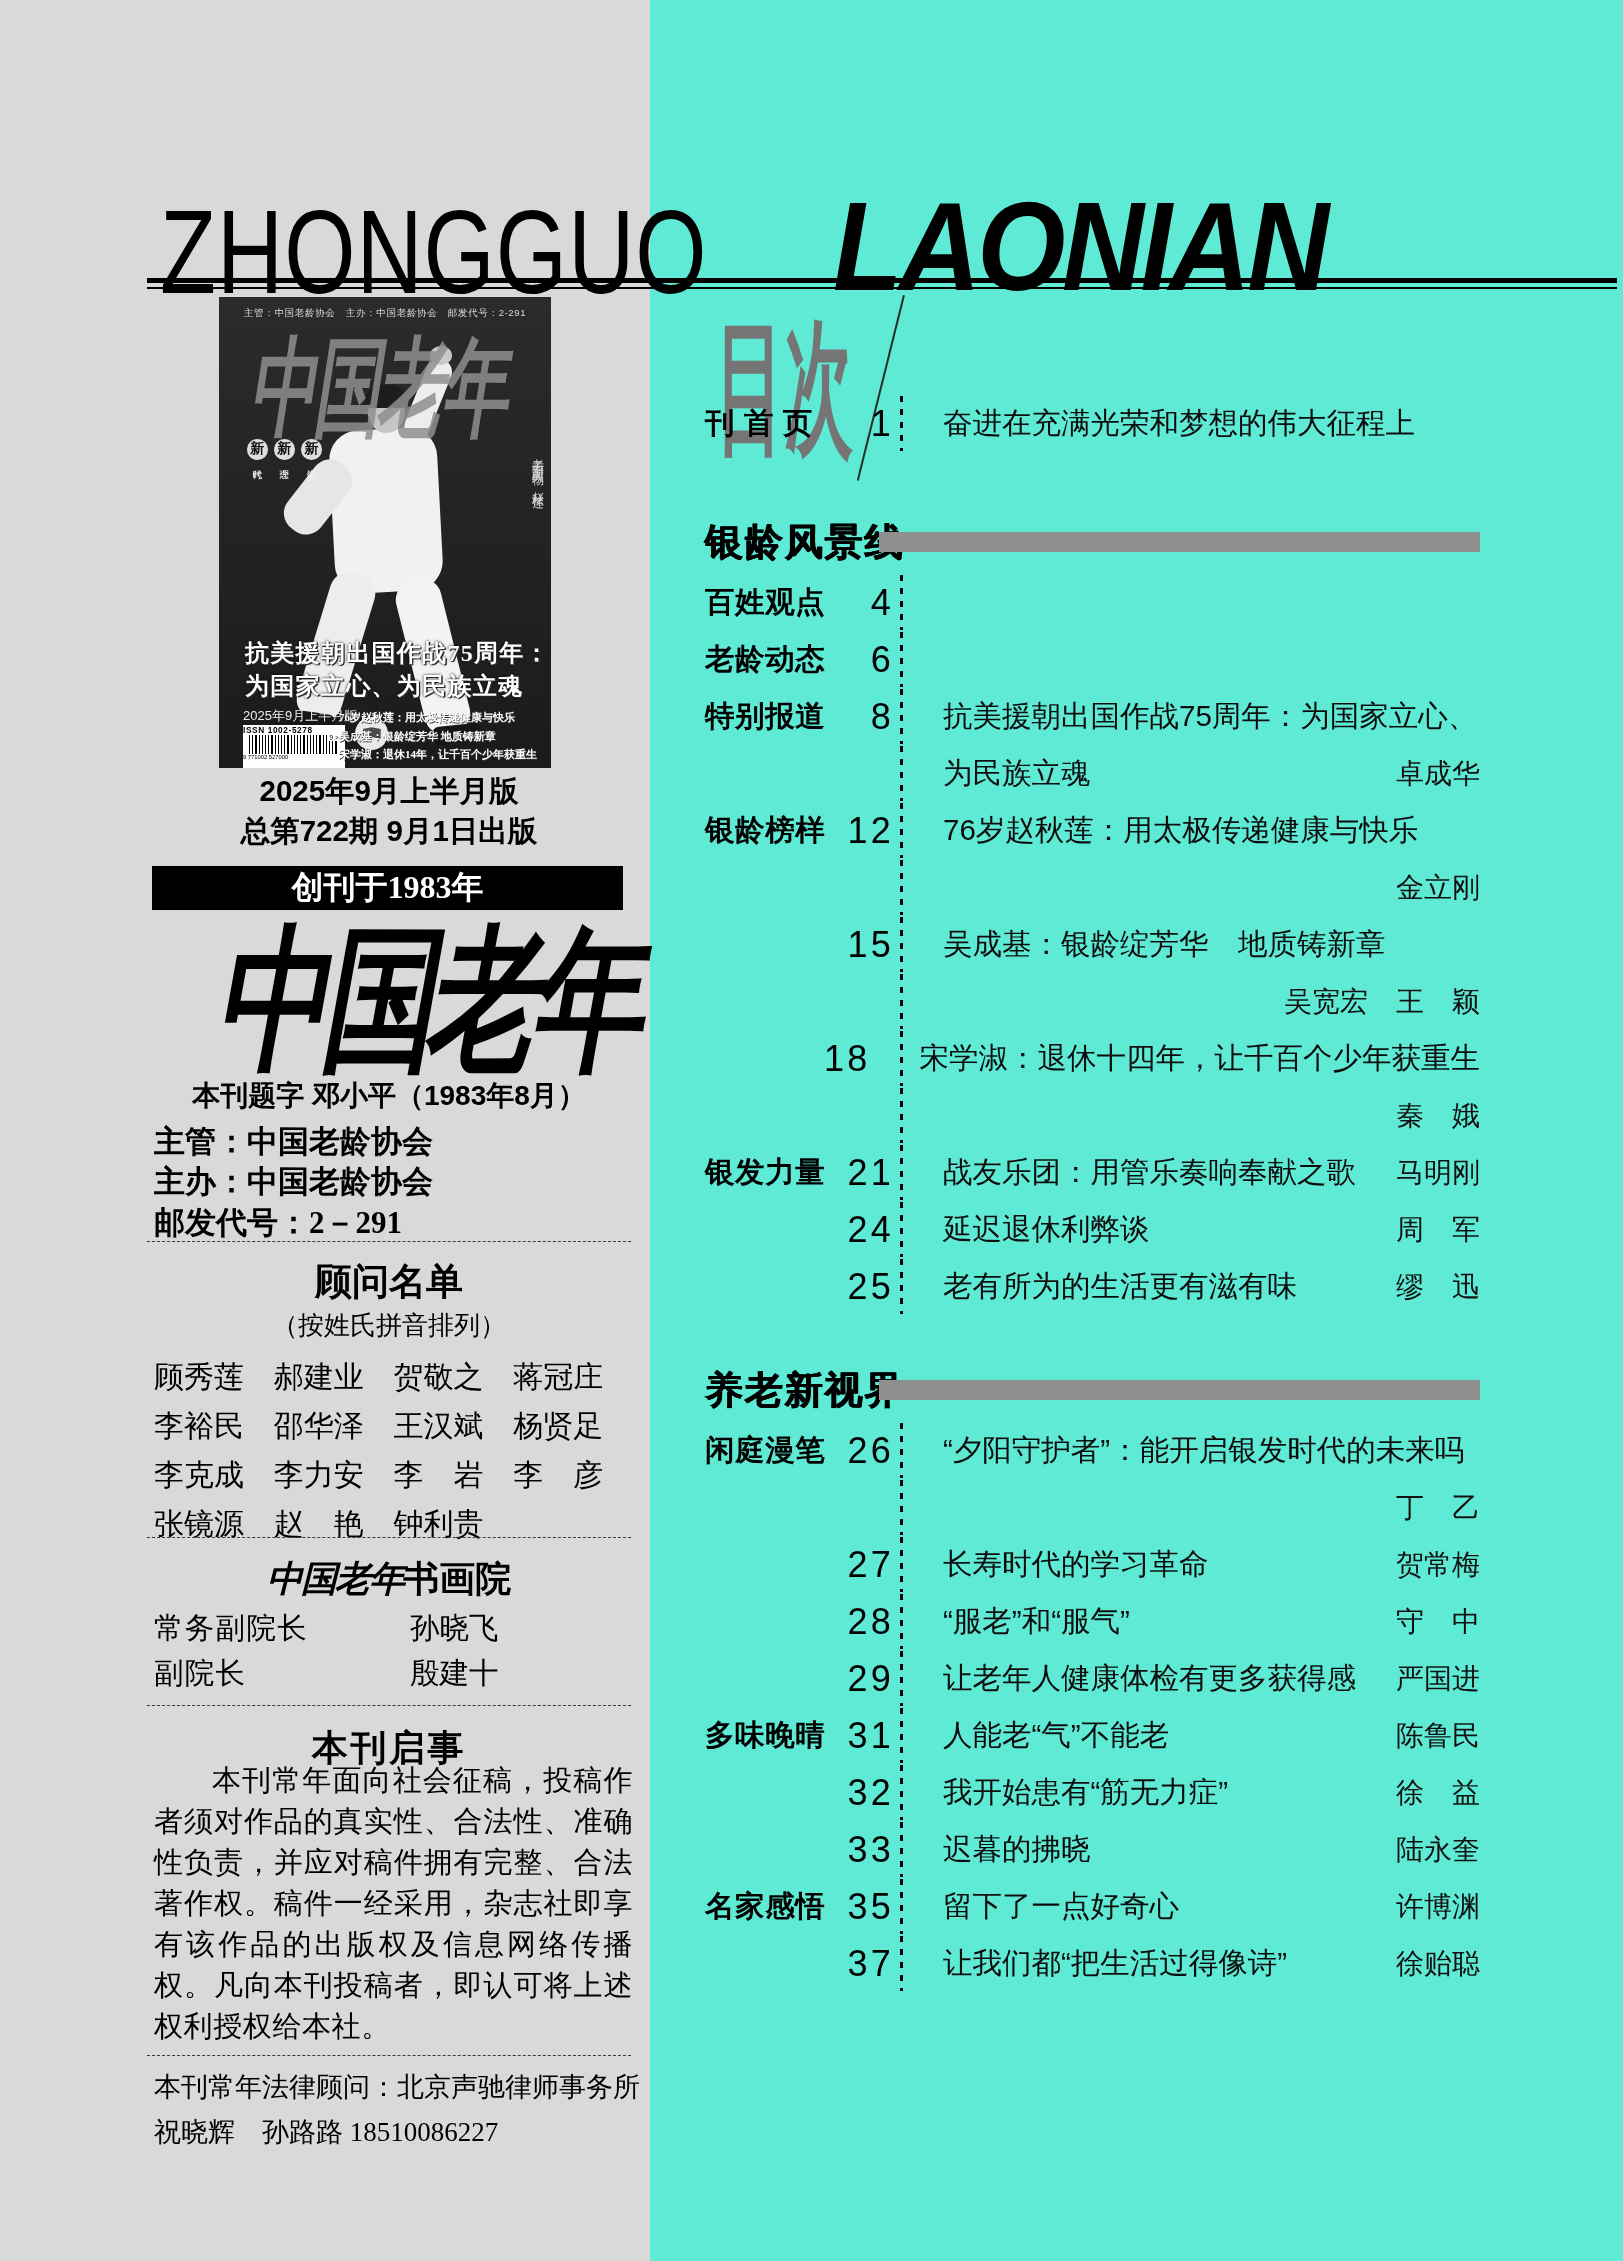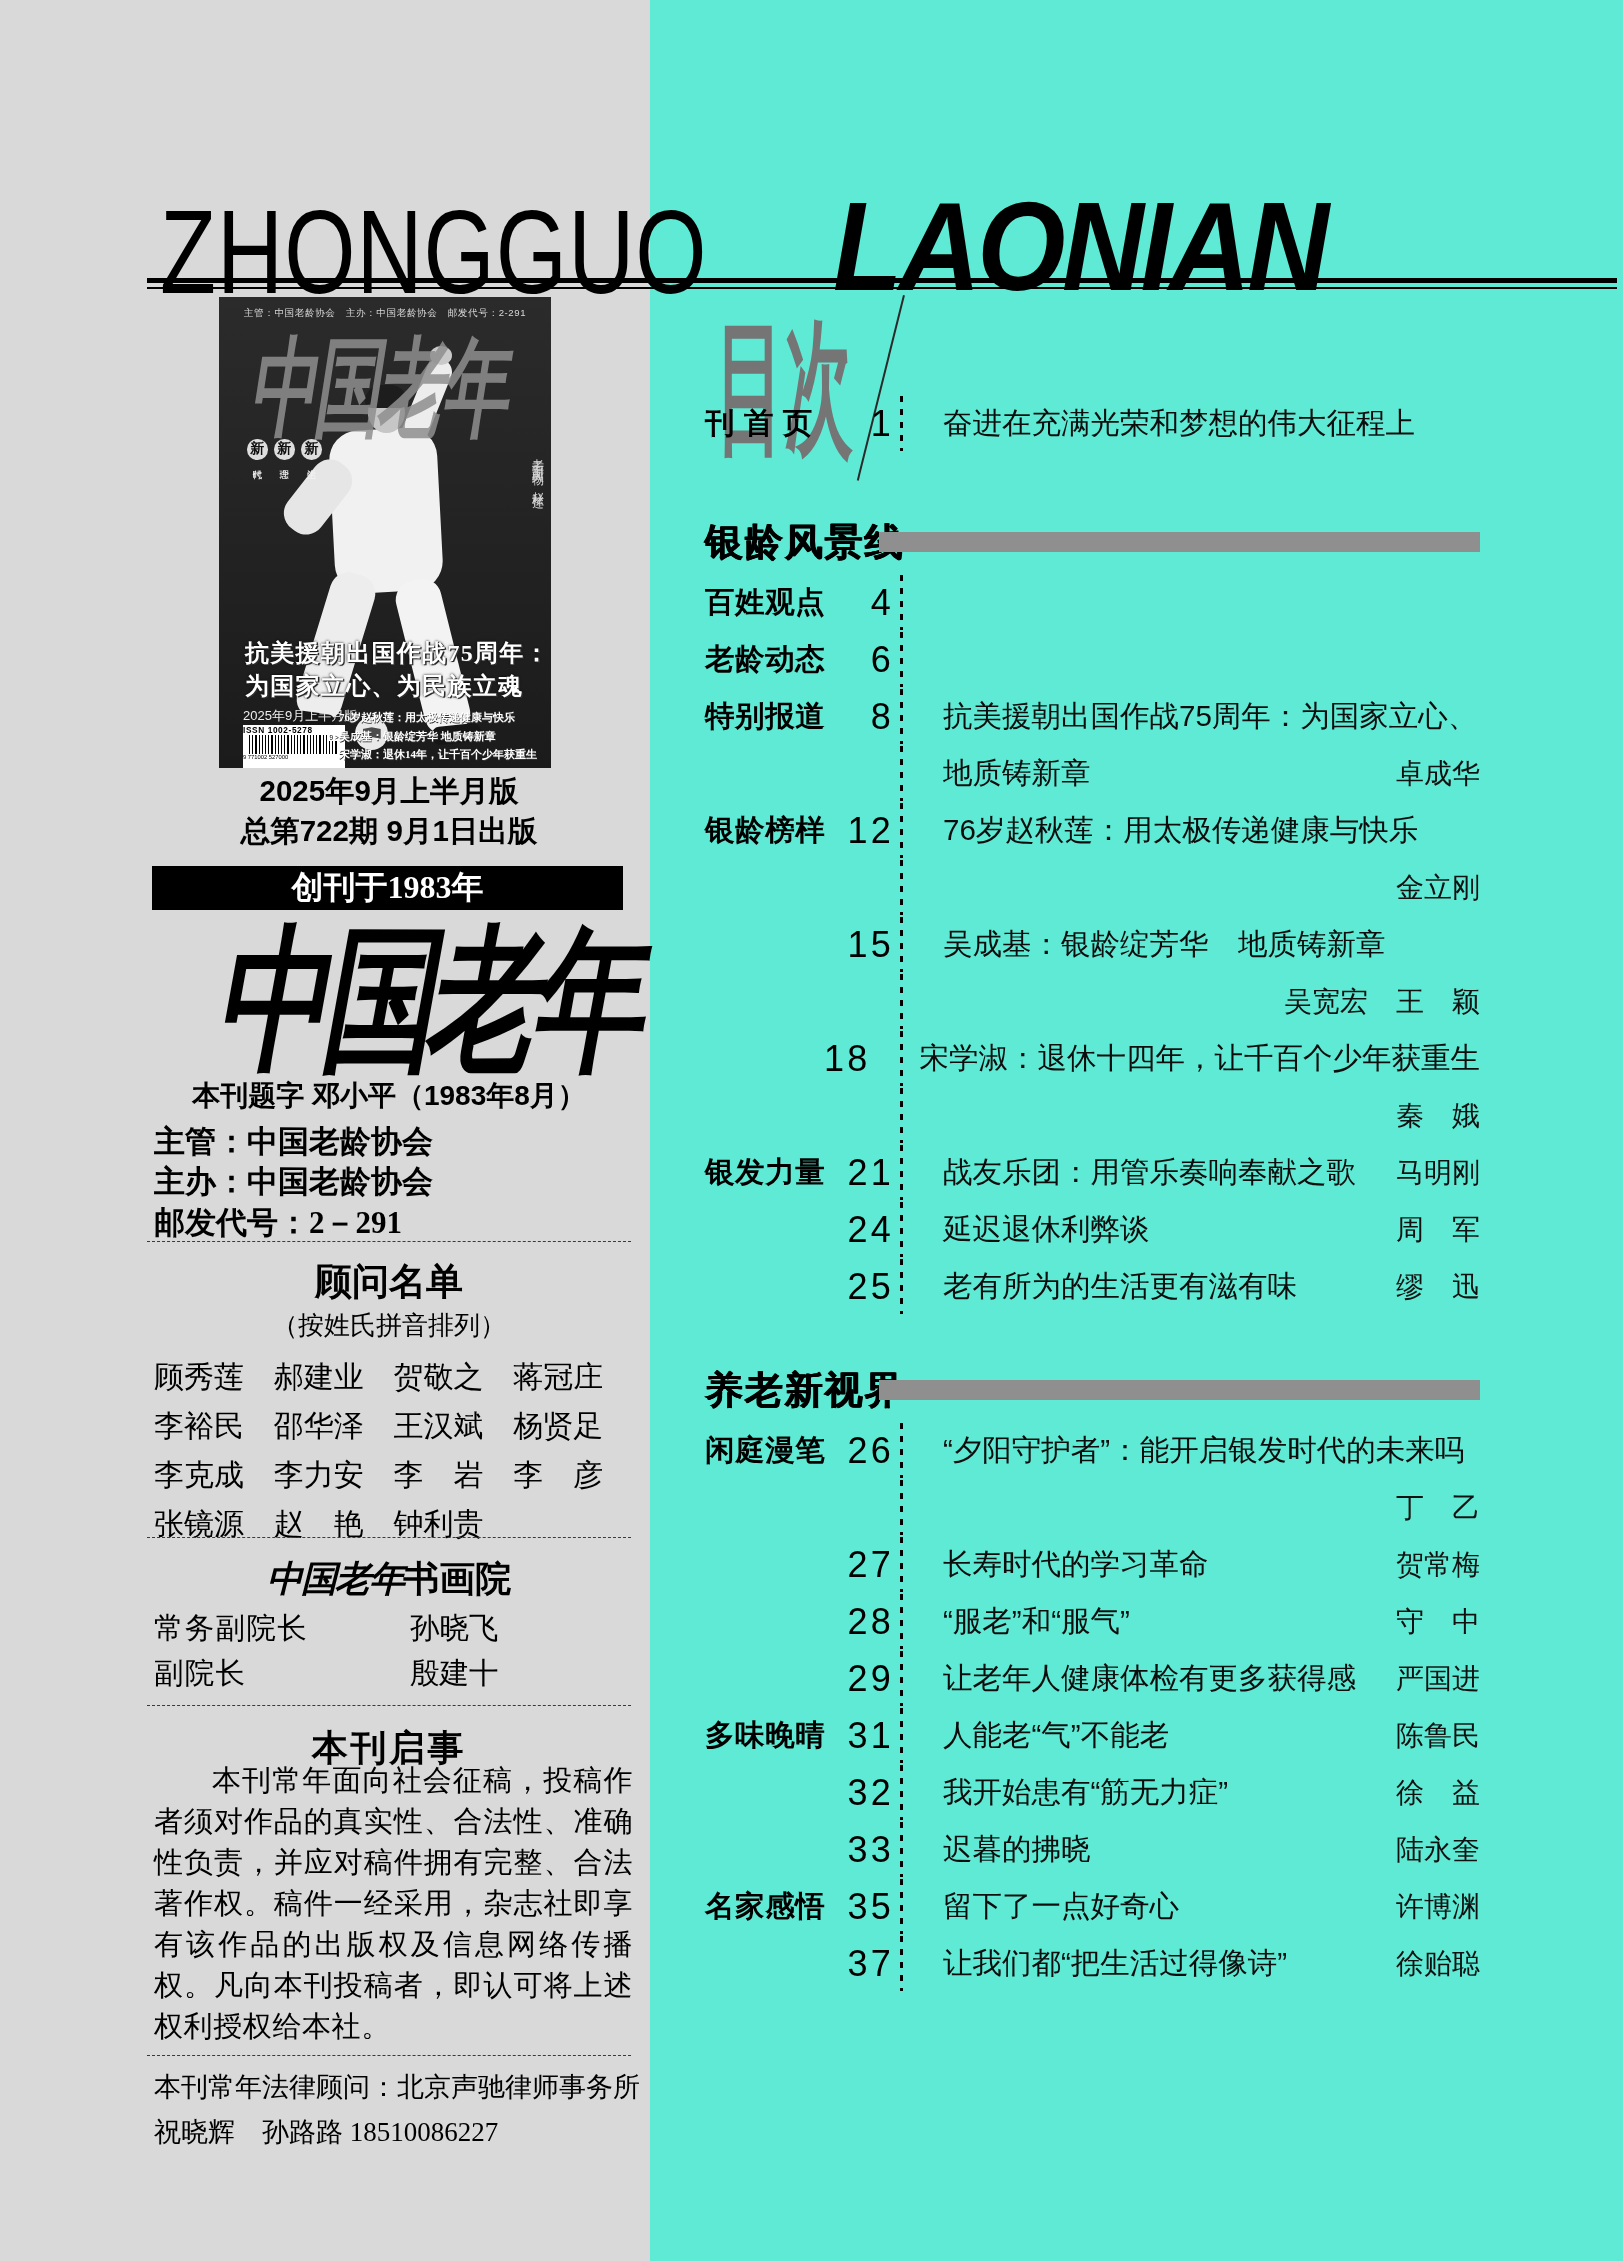--- a/index.html
+++ b/index.html
@@ -263,21 +263,21 @@
         <span class="toc-cat">特别报道</span>
         <span class="toc-num">8</span>
         <span class="toc-sep"></span>
         <span class="toc-title">抗美援朝出国作战75周年：为国家立心、</span>
         <span class="toc-author"></span>
       </div>
       <div class="toc-row">
         <span class="toc-cat"></span>
         <span class="toc-num"></span>
         <span class="toc-sep"></span>
-        <span class="toc-title">地质铸新章</span>
+        <span class="toc-title">为民族立魂</span>
         <span class="toc-author">卓成华</span>
       </div>
       <div class="toc-row">
         <span class="toc-cat">银龄榜样</span>
         <span class="toc-num">12</span>
         <span class="toc-sep"></span>
         <span class="toc-title">76岁赵秋莲：用太极传递健康与快乐</span>
         <span class="toc-author"></span>
       </div>
       <div class="toc-row">

